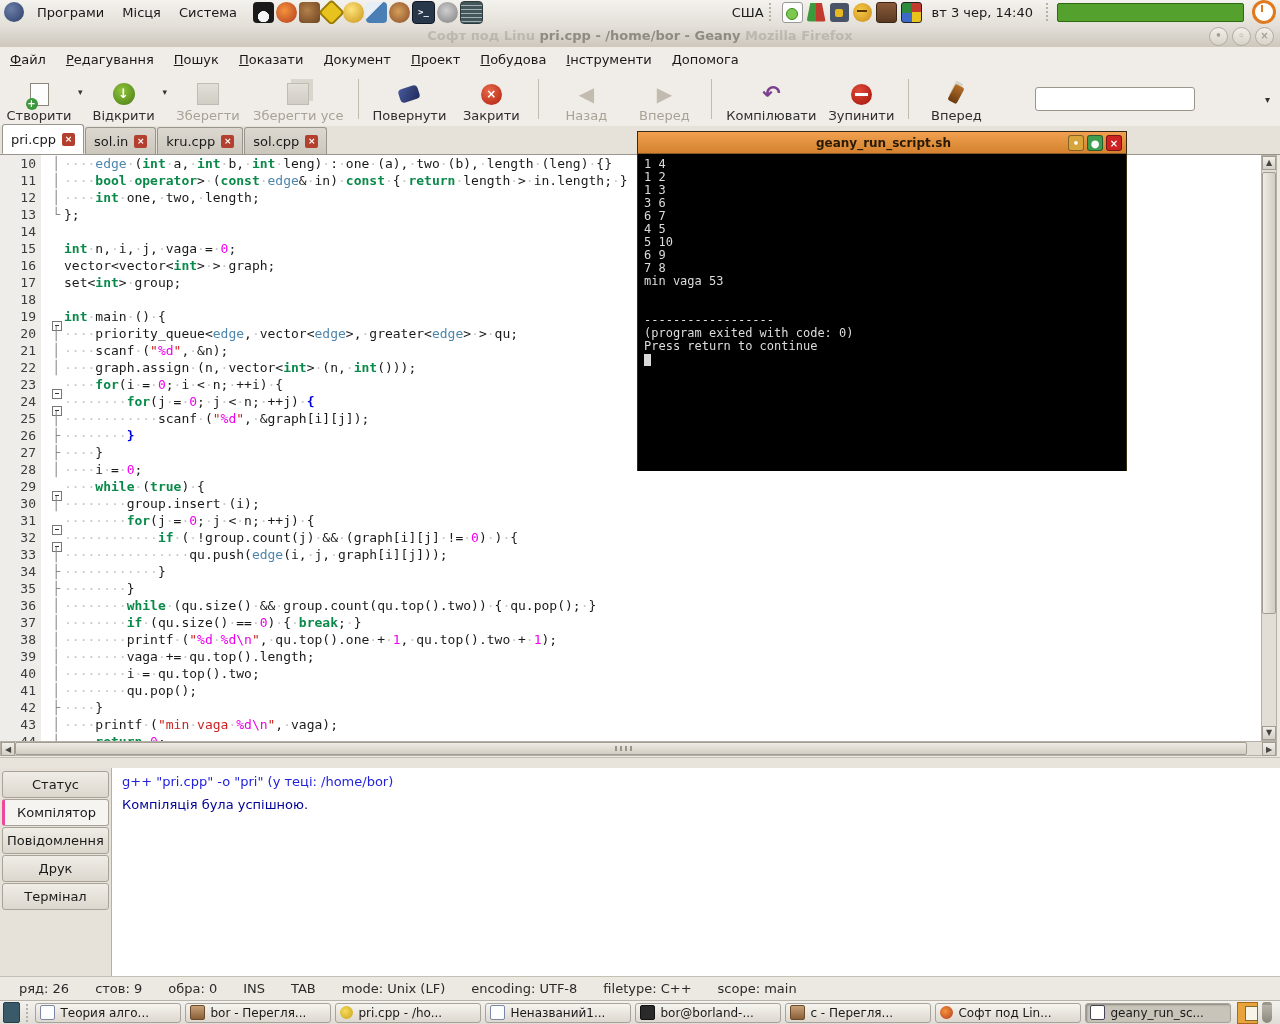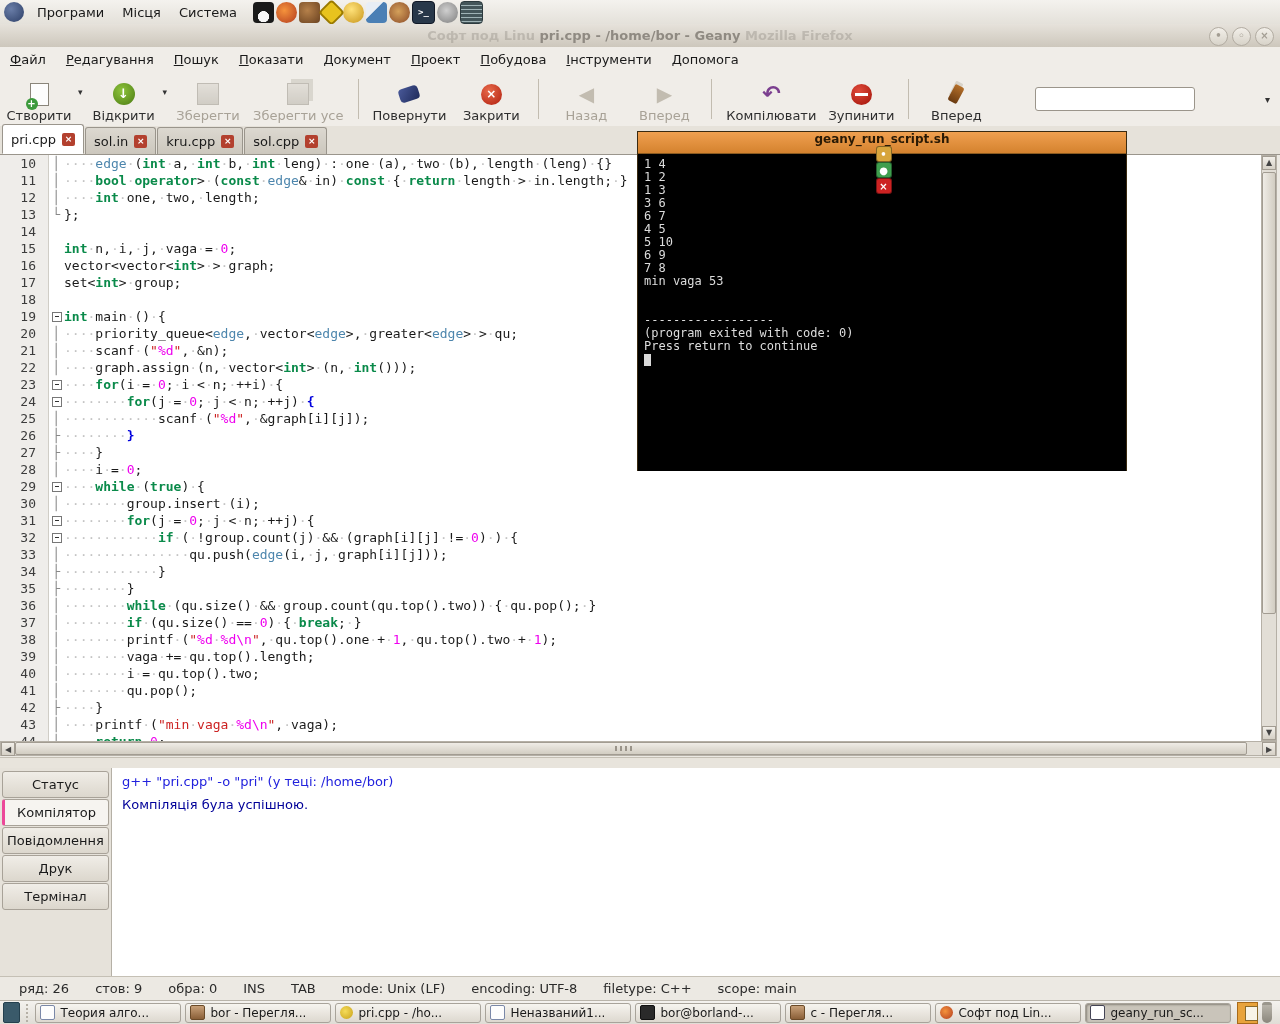--- a/index.html
+++ b/index.html
@@ -93,21 +93,21 @@
   .tab{height:26px;display:flex;align-items:center;gap:6px;padding:0 8px;font-size:13px;
        border:1px solid #9a958c;border-bottom:none;border-radius:3px 3px 0 0;margin-right:1px;
        background:linear-gradient(#dcd8d0,#ccc7bd);}
   .tab.active{background:#fff;height:28px;border-bottom:1px solid #fff;}
   .tab-close{width:13px;height:13px;border-radius:2px;background:#b3402e;color:#fff;
              font:bold 9px/13px "DejaVu Sans", sans-serif;text-align:center;}
 
   
   #editor{left:0;top:155px;width:1261px;height:586px;background:#fff;overflow:hidden;
           font:13px/17px "DejaVu Sans Mono", monospace;}
-  .cl{display:flex;height:17px;white-space:pre;}
+  .cl{display:flex;height:17px;white-space:pre;align-items:center;}
   .ln{width:36px;text-align:right;padding-right:5px;background:#efedea;color:#3c3c3c;flex:none;}
   .mk{width:7px;background:#efedea;border-right:1px solid #d0cdc6;flex:none;}
   .fold{width:15px;flex:none;color:#888;text-align:center;position:relative;}
   .fbox{position:absolute;left:3px;top:4px;width:8px;height:8px;border:1px solid #777;background:#fff;}
   .fbox::after{content:"";display:block;width:4px;height:1px;background:#333;margin:3px auto 0;}
   .code{flex:1;}
   .tk-p{color:#1a1a1a;} .tk-k{color:#0a8a4a;font-weight:bold;} .tk-t{color:#4d86ad;}
   .tk-n{color:#ee00ee;} .tk-s{color:#cc2222;} .tk-f{color:#ee00ee;}
   .tk-b{color:#0000dd;font-weight:bold;} .ws{color:#c4c4c4;}
 
@@ -153,21 +153,21 @@
   .wic-terminal-dark{background:#2a2a2a;border:1px solid #111;}
   .wic-firefox{background:radial-gradient(circle at 40% 40%,#f5933c,#b23a1e);border-radius:50%;}
   .wic-terminal-window{background:#fff;border:1px solid #445;}
   #workspace{width:26px;height:20px;background:#e8a33c;border:1px solid #a86a1a;margin:0 4px;position:relative;}
   #workspace::after{content:"";position:absolute;left:7px;top:3px;width:11px;height:13px;background:#f8f4e8;border:1px solid #8a6a2a;}
   #trash{width:15px;height:18px;background:linear-gradient(#b8b4aa,#8a867c);border-radius:3px 3px 5px 5px;margin-left:auto;margin-right:8px;border-top:3px solid #9a968c;}
 
   
   #terminal{left:637px;top:131px;width:490px;height:340px;z-index:50;border:1px solid #3a2a10;box-sizing:border-box;}
   #term-title{height:22px;background:linear-gradient(#f0a050,#d4822e);display:flex;align-items:center;
-              border-bottom:1px solid #8a5a20;padding:0 4px;box-sizing:border-box;flex-direction:column;}
+              border-bottom:1px solid #8a5a20;padding:0 4px;box-sizing:border-box;}
   #term-title .t-label{flex:1;text-align:center;font:bold 12px "DejaVu Sans", sans-serif;color:#2a1a05;}
   .term-btn{width:16px;height:16px;border-radius:3px;margin-left:3px;color:#fff;
             font:bold 10px/16px "DejaVu Sans", sans-serif;text-align:center;border:1px solid rgba(0,0,0,.4);box-sizing:border-box;}
   .term-min{background:#d7a53c;} .term-max{background:#3e9e4e;} .term-close{background:#cc2222;}
   #term-body{height:317px;background:#000;color:#dcdcdc;font:12px/13px "DejaVu Sans Mono", monospace;
              padding:4px 6px;box-sizing:border-box;white-space:pre;}
   #term-cursor{display:inline-block;width:7px;height:12px;background:#d9d9d9;vertical-align:text-bottom;}
 </style>
 </head>
 <body>
@@ -184,20 +184,36 @@
       <span class="launcher firefox-icon"></span>
       <span class="launcher beast-icon"></span>
       <span class="launcher warning-icon"></span>
       <span class="launcher lamp-icon"></span>
       <span class="launcher package-icon"></span>
       <span class="launcher creature-icon"></span>
       <span class="launcher terminal-icon">&gt;_</span>
       <span class="launcher gear-icon"></span>
       <span class="launcher notes-icon"></span>
     </div>
+  <div id="tray">
+    <span>США</span>
+    <span class="tray-sep"></span>
+    <span id="tray-icons" style="display:flex;align-items:center;">
+        <span class="tray-ic chat-icon"></span>
+        <span class="tray-ic update-icon"></span>
+        <span class="tray-ic security-icon"></span>
+        <span class="tray-ic face-icon"></span>
+        <span class="tray-ic audio-icon"></span>
+        <span class="tray-ic photos-icon"></span>
+      </span>
+    <span id="clock">вт  3 чер, 14:40</span>
+    <span class="tray-sep"></span>
+    <span id="battery" style="background: rgb(85, 161, 46);"></span>
+    <span id="power-btn"></span>
+  </div>
 </div>
 
 <div id="titlebar" class="abs">
   <span class="ghost">Софт под Linu</span>&nbsp;
   <span>pri.cpp - /home/bor - Geany</span>&nbsp;
   <span class="ghost">Mozilla Firefox</span>
   <span id="win-buttons">
     <span class="wbtn">•</span>
     <span class="wbtn">◦</span>
     <span class="wbtn">×</span>

